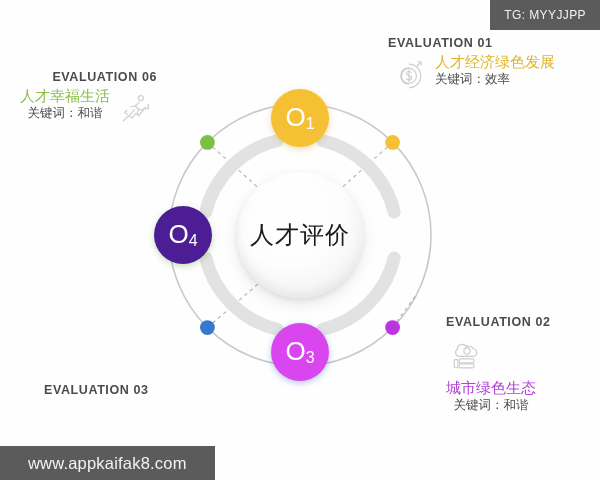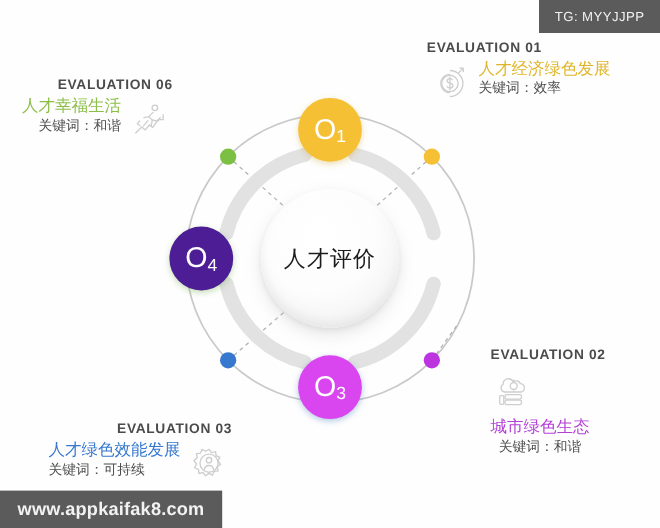--- a/index.html
+++ b/index.html
@@ -77,21 +77,21 @@
     box-shadow:
       0 6px 14px rgba(140,140,140,0.22),
       0 2px 4px rgba(150,150,150,0.14),
       inset 0 -5px 9px rgba(210,210,210,0.38),
       inset 0 3px 6px rgba(255,255,255,0.95);
     display: flex;
     align-items: center;
     justify-content: center;
   }
   #center-text {
-    font-size: 20px;
+    font-size: 24px;
     color: #1c1c1c;
     letter-spacing: 1px;
     font-family: Liberation Sans, sans-serif;
     white-space: nowrap;
   }
 
   
   .label-block {
     position: absolute;
     font-family: "Liberation Sans", "DejaVu Sans", sans-serif;
@@ -116,21 +116,21 @@
   }
   .label-title {
     font-size: 15px;
     font-family: "DejaVu Sans", "Liberation Sans", sans-serif;
     white-space: nowrap;
     line-height: 1.15;
   }
   .label-keyword {
     font-size: 12.5px;
     color: #4d4d4d;
-    font-family: Liberation Sans, sans-serif;
+    font-family: Liberation Mono, monospace;
     white-space: nowrap;
     line-height: 1.15;
   }
   .label-icon {
     width: 42px;
     height: 42px;
     flex: 0 0 42px;
     opacity: 0.55;
   }
   .label-icon svg { display: block; }
@@ -144,21 +144,21 @@
   #label-02 .label-body { flex-direction: column; }
 
   #label-03 { left: 44px; top: 383px; text-align: right; }
   #label-03 .label-eval { text-align: right; }
   #label-03 .label-body { flex-direction: row; justify-content: flex-end; }
   #label-03 .label-texts { align-items: flex-start; }
 
   #label-04 { left: 20px; top: 70px; text-align: right; }
   #label-04 .label-eval { text-align: right; }
   #label-04 .label-body { flex-direction: row; justify-content: flex-end; }
-  #label-04 .label-texts { align-items: flex-end; }
+  #label-04 .label-texts { align-items: center; }
 
   
   .watermark {
     position: absolute;
     background: #5b5b5b;
     color: #f2f2f2;
     font-family: "Liberation Sans", "DejaVu Sans", sans-serif;
     display: flex;
     align-items: center;
     justify-content: center;
@@ -169,24 +169,23 @@
     top: 0px;
     height: 30px;
     padding: 0 14px;
     font-size: 12px;
     letter-spacing: 0.4px;
   }
   #wm-bottom {
     left: 0px;
     bottom: 0px;
     height: 34px;
-    padding: 0 16px;
+    padding: 0 28px;
     font-size: 16.5px;
     letter-spacing: 0.2px;
-    font-weight: bold;
   }
 </style>
 </head>
 <body>
 
 <div id="stage">
 
   <div id="diagram">
 
     <svg width="280" height="280" viewBox="0 0 280 280">
@@ -267,34 +266,20 @@
       </span>
       <span class="label-texts">
         <span class="label-title" style="color:#b23fd6;">城市绿色生态</span>
         <span class="label-keyword">关键词：和谐</span>
       </span>
     </div>
   </div>
 
   <div class="label-block" id="label-03">
     <div class="label-eval">EVALUATION  03</div>
-    <div class="label-body">
-      <span class="label-texts">
-        <span class="label-title" style="color:#3578ce;">人才绿色效能发展</span>
-        <span class="label-keyword">关键词：可持续</span>
-      </span>
-      <span class="label-icon">
-        <svg viewBox="0 0 48 48" fill="none" stroke="#a8a8a8" stroke-width="1.4">
-          <path d="M24 8.5l2.6 3.4 4.2-.9.6 4.2 3.9 1.7-1.9 3.8 2.6 3.4-3.4 2.6.9 4.2-4.2.6-1.7 3.9-3.8-1.9-3.4 2.6-2.6-3.4-4.2.9-.6-4.2-3.9-1.7 1.9-3.8L8.4 20l3.4-2.6-.9-4.2 4.2-.6L16.8 8.7l3.8 1.9z"></path>
-          <circle cx="24" cy="23" r="9.4"></circle>
-          <circle cx="24" cy="19.8" r="2.8"></circle>
-          <path d="M18.9 30.2c.6-3 2.6-4.8 5.1-4.8s4.5 1.8 5.1 4.8"></path>
-        </svg>
-      </span>
-    </div>
   </div>
 
   <div class="label-block" id="label-04">
     <div class="label-eval">EVALUATION  06</div>
     <div class="label-body">
       <span class="label-texts">
         <span class="label-title" style="color:#8cbf4a;">人才幸福生活</span>
         <span class="label-keyword">关键词：和谐</span>
       </span>
       <span class="label-icon">

